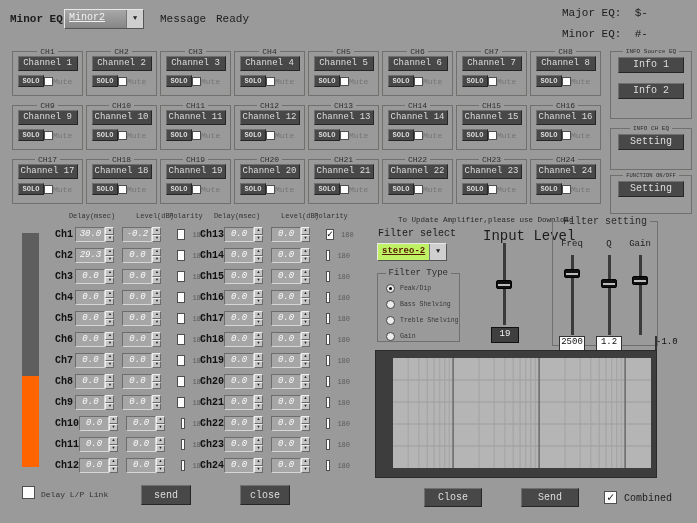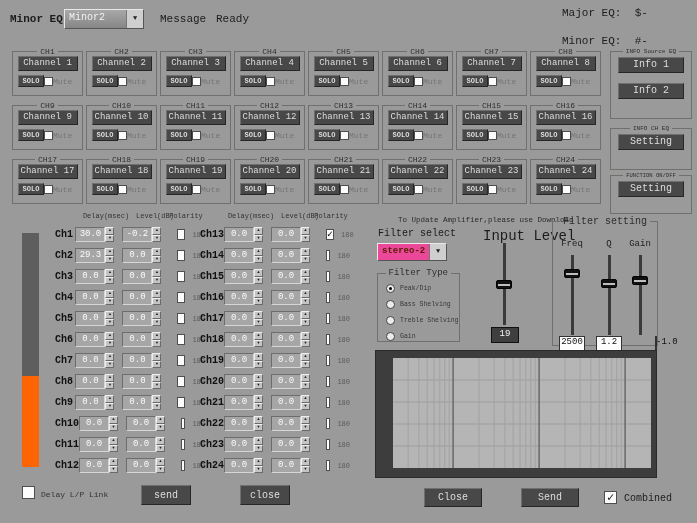--- a/index.html
+++ b/index.html
@@ -11,22 +11,22 @@
     -webkit-font-smoothing:none;
   }
   .abs{position:absolute;}
   .lbl{position:absolute;font-size:11px;white-space:nowrap;}
   .lbl-sm{position:absolute;font-size:7.5px;white-space:nowrap;color:#2a2a2a;}
 
   
   .combo{position:absolute;display:flex;height:18px;border:1px solid #e8e8e8;
          border-right-color:#555;border-bottom-color:#555;background:#8e8e8e;}
   .combo-val{flex:1;font-size:10px;line-height:16px;padding-left:4px;color:#f2f2f2;
-             background:linear-gradient(#a8a8a8,#868686);overflow:hidden;white-space:nowrap;}
-  .combo-val.orange{background:#ec4899;color:#571d00;font-weight:bold;}
+             background:linear-gradient(#a8a8a8,#868686);overflow:hidden;white-space:nowrap;text-decoration:underline;}
+  .combo-val.orange{background:#bef264;color:#571d00;font-weight:bold;}
   .combo-btn{width:16px;background:#cfcfcf;border-left:1px solid #777;color:#222;
              font-size:7px;text-align:center;line-height:16px;cursor:default;}
 
   
   .dbtn{background:#484848;color:#dedede;border:1px solid #262626;
         border-top-color:#6f6f6f;border-left-color:#6f6f6f;
         font-family:inherit;font-size:10px;text-align:center;cursor:default;
         display:inline-block;box-sizing:border-box;padding:0;}
 
   
@@ -53,27 +53,27 @@
   .rp-fs legend{font-size:6px;}
   .rp-fs .dbtn{display:block;margin:2px auto 0;width:66px;height:16px;font-size:10px;line-height:14px;}
 
   
   .meter{position:absolute;left:22px;top:233px;width:17px;height:234px;background:#5e5e5e;}
   .meter-fill{position:absolute;left:0;bottom:0;width:100%;background:#ff6400;}
 
   
   .delay-col{position:absolute;top:212px;width:150px;}
   .dh{position:absolute;top:0;font-size:7px;color:#333;text-align:center;}
-  .dh.h-delay{left:27px;width:48px;}
+  .dh.h-delay{left:13px;width:48px;}
   .dh.h-level{left:77px;width:46px;}
   .dh.h-pol{left:110px;width:42px;}
   .drows{position:absolute;top:12px;left:0;right:0;}
   .drow{display:flex;align-items:center;height:21px;}
   .drow .chlbl{width:31px;font-size:10px;font-weight:bold;color:#111;}
-  .spin{display:flex;width:39px;height:15px;margin-right:8px;}
+  .spin{display:flex;width:39px;height:15px;margin-right:8px;font-style:italic;}
   .spin.lv{margin-right:16px;}
   .spin-val{width:30px;background:#a6a6a6;border:1px solid #6d6d6d;border-bottom-color:#d6d6d6;
             border-right-color:#d6d6d6;color:#fafafa;font-size:9px;line-height:13px;
             text-align:center;box-sizing:border-box;}
   .spin-btns{width:9px;display:flex;flex-direction:column;}
   .spin-btns span{flex:1;background:#c4c4c4;border:1px solid #6a6a6a;border-top-color:#efefef;
                   border-left-color:#efefef;font-size:4px;line-height:5px;text-align:center;
                   color:#222;cursor:default;}
   .pol-suffix{font-size:7px;color:#5a5a5a;margin-left:7px;}
 
@@ -116,21 +116,21 @@
 <div class="screen">
 
   <span class="lbl" style="left:10px;top:13px;font-weight:bold">Minor EQ</span>
   <div class="combo" style="left:64px;top:9px;width:78px">
     <span class="combo-val">Minor2</span>
     <span class="combo-btn">▼</span>
   </div>
   <span class="lbl" style="left:160px;top:13px">Message</span>
   <span class="lbl" style="left:216px;top:13px">Ready</span>
   <span class="lbl" style="left:562px;top:7px"><span>Major EQ:</span>&nbsp;&nbsp;<span>$-</span></span>
-  <span class="lbl" style="left:562px;top:35px"><span>Minor EQ:</span>&nbsp;&nbsp;<span>#-</span></span>
+  <span class="lbl" style="left:562px;top:28px"><span>Minor EQ:</span>&nbsp;&nbsp;<span>#-</span></span>
 
   <div class="ch-grid" id="channel-grid">
       <fieldset class="ch-cell">
         <legend>CH1</legend>
         <button class="dbtn ch-btn">Channel 1</button>
         <div class="solo-row">
           <button class="dbtn solo-btn">SOLO</button>
           <span class="cbx c9"></span>
           <span class="mute-lbl">Mute</span>
         </div>

